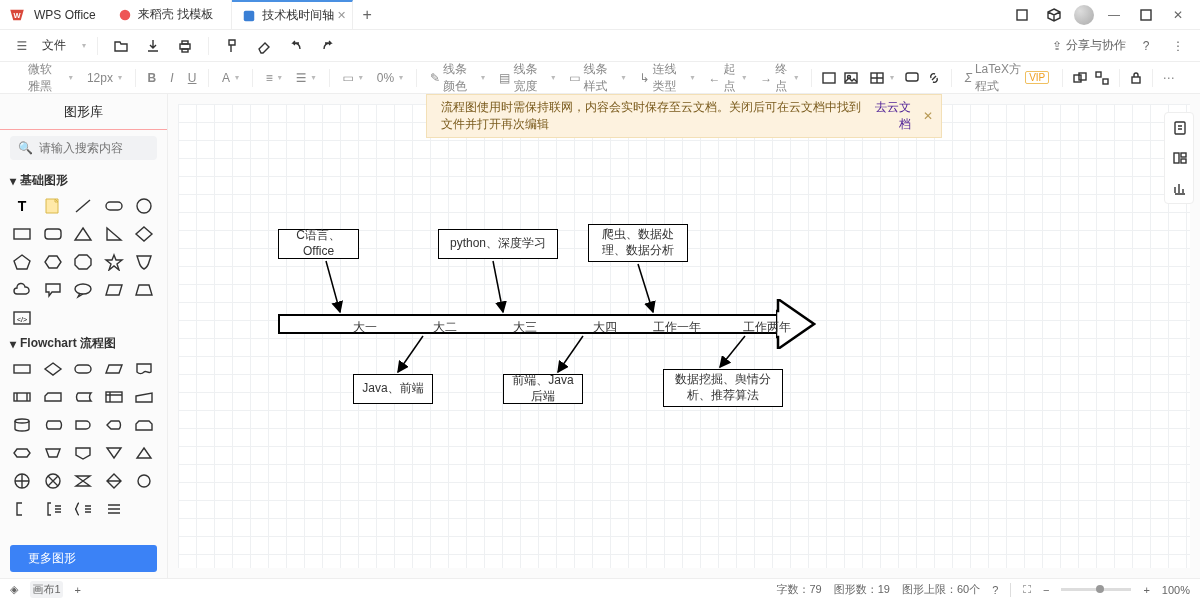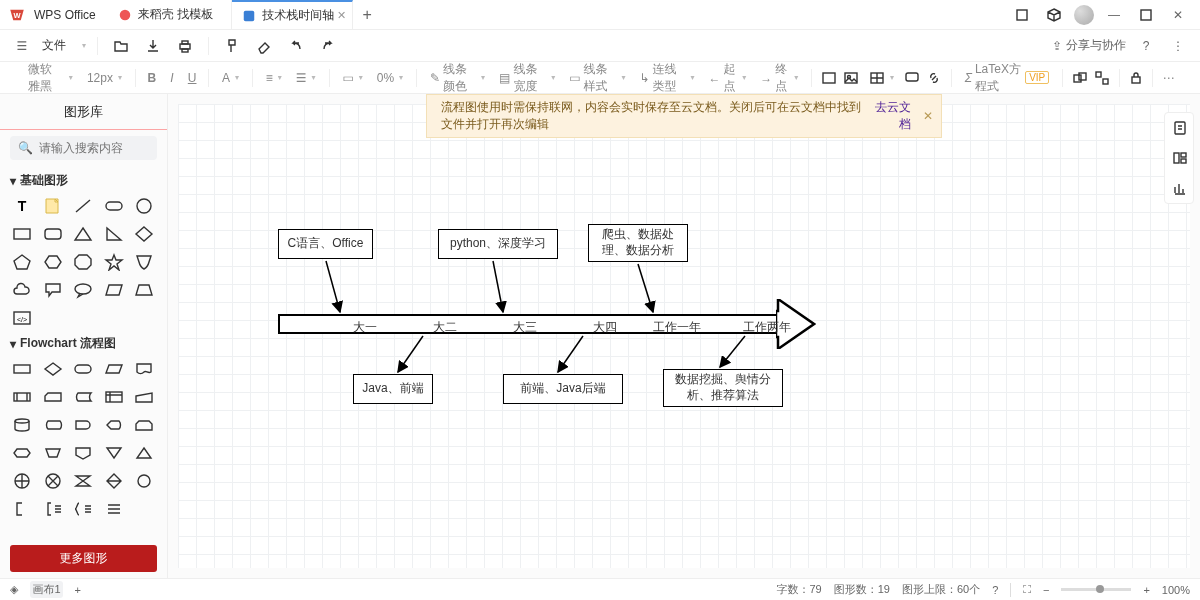--- a/index.html
+++ b/index.html
@@ -46,21 +46,21 @@
 .side-tabs { display: flex; height: 36px; }
 .side-tab { flex: 1; display: flex; align-items: center; justify-content: center; font-size: 13px; color: #666; }
 .side-tab.active { border-bottom: 1px solid #fca5a5; color: #222; font-weight: 500; }
 .side-search { margin: 6px 10px; height: 24px; background: #f1f2f4; border-radius: 4px; display: flex; align-items: center; padding: 0 8px; color: #bbb; gap: 6px; }
 .side-search input { border: none; background: transparent; outline: none; font-size: 12px; flex: 1; }
 .shape-section { padding: 6px 10px 0; }
 .shape-header { font-size: 12px; font-weight: 600; color: #333; display: flex; align-items: center; gap: 4px; margin-bottom: 6px; }
 .shape-grid { display: grid; grid-template-columns: repeat(5, 1fr); gap: 6px; }
 .shape-cell { width: 24px; height: 22px; display: flex; align-items: center; justify-content: center; }
 .shape-cell svg { width: 20px; height: 18px; }
-.more-shapes { margin: 8px 10px 6px; background: #b91c1c; color: #fff; text-align: center; padding: 5px 12px; border-radius: 3px; font-size: 12px; cursor: pointer; }
+.more-shapes { margin: 8px 10px 6px; background: #3b82f6; color: #fff; padding: 5px 18px; border-radius: 3px; font-size: 12px; cursor: pointer; }
 .sidebar-scroll { flex: 1; overflow: hidden; }
 
 
 .canvas-wrap { flex: 1; position: relative; background-color: #fbfbfb; }
 .grid-bg { position: absolute; left: 10px; right: 10px; top: 10px; bottom: 10px; background-color: #fff;
   background-image: linear-gradient(#eef0f2 1px, transparent 1px), linear-gradient(90deg, #eef0f2 1px, transparent 1px);
   background-size: 18px 18px; }
 .banner { position: absolute; top: 0; left: 50%; transform: translateX(-50%); background: #fdf2df; border: 1px solid #f3e0b7; padding: 4px 30px 4px 14px; font-size: 12px; color: #7a5b1d; display: flex; align-items: center; gap: 6px; }
 .banner a { color: #4c1d95; text-decoration: none; text-align: right; }
 .banner-close { position: absolute; right: 8px; color: #b89a55; }
@@ -614,26 +614,26 @@
         <path d="M2 0 L38 25 L2 50 L2 38 L0 38 L0 12 L2 12 Z" fill="#fff" stroke="#000" stroke-width="2.5"></path>
       </svg>
 
       <div class="tl-label" style="left:55px; top:95px;">大一</div>
       <div class="tl-label" style="left:135px; top:95px;">大二</div>
       <div class="tl-label" style="left:215px; top:95px;">大三</div>
       <div class="tl-label" style="left:295px; top:95px;">大四</div>
       <div class="tl-label" style="left:355px; top:95px;">工作一年</div>
       <div class="tl-label" style="left:445px; top:95px;">工作两年</div>
 
-      <div class="d-box" style="left:0; top:5px; width:95px; height:30px;">C语言、Office</div>
+      <div class="d-box" style="left:0; top:5px; width:81px; height:30px;">C语言、Office</div>
       <div class="d-box" style="left:310px; top:0px; width:100px; height:38px;">爬虫、数据处理、数据分析</div>
       <div class="d-box" style="left:160px; top:5px; width:120px; height:30px;">python、深度学习</div>
 
       <div class="d-box" style="left:75px; top:150px; width:80px; height:30px;">Java、前端</div>
-      <div class="d-box" style="left:225px; top:150px; width:120px; height:30px;">前端、Java后端</div>
+      <div class="d-box" style="left:225px; top:150px; width:80px; height:30px;">前端、Java后端</div>
       <div class="d-box" style="left:385px; top:145px; width:120px; height:38px;">数据挖掘、舆情分析、推荐算法</div>
 
       <svg class="conn" style="left:0; top:0;" width="540" height="200">
         <defs>
             <marker id="ah" markerWidth="8" markerHeight="8" refX="7" refY="4" orient="auto">
               <path d="M0 0L8 4L0 8z" fill="#000"></path>
             </marker>
           </defs>
         <line x1="48" y1="37" x2="62" y2="88" stroke="#000" stroke-width="1.5" marker-end="url(#ah)"></line>
         <line x1="215" y1="37" x2="225" y2="88" stroke="#000" stroke-width="1.5" marker-end="url(#ah)"></line>

